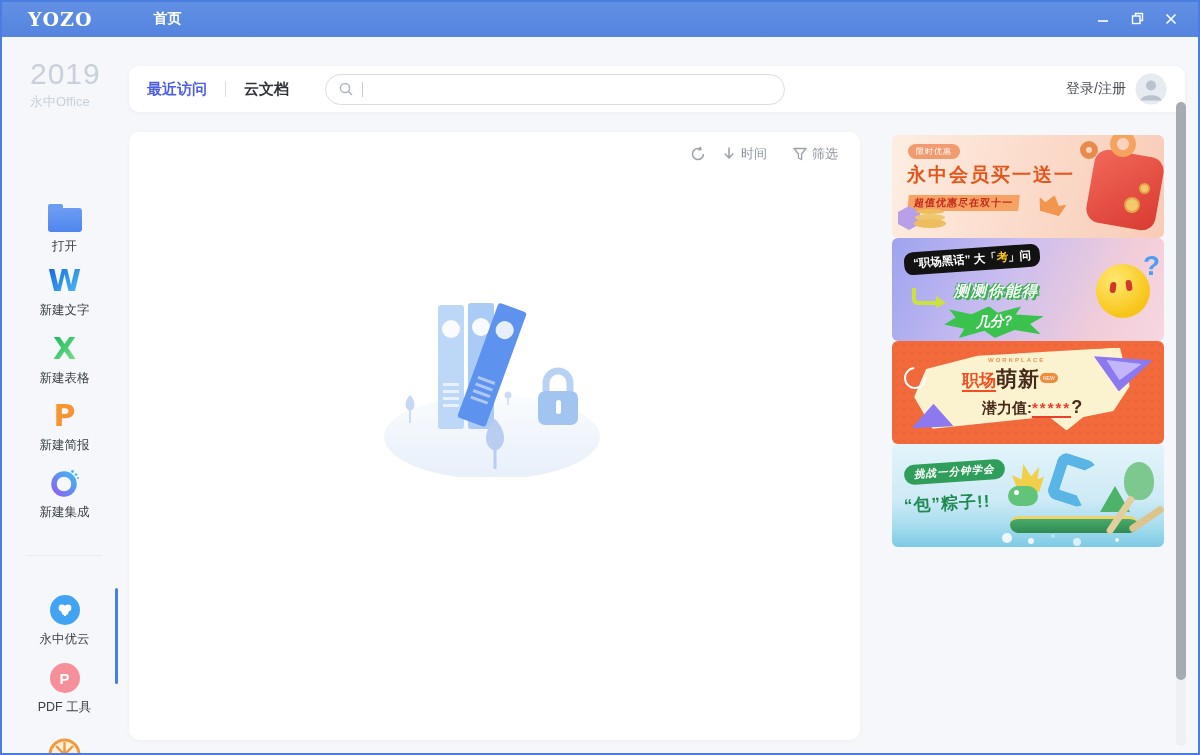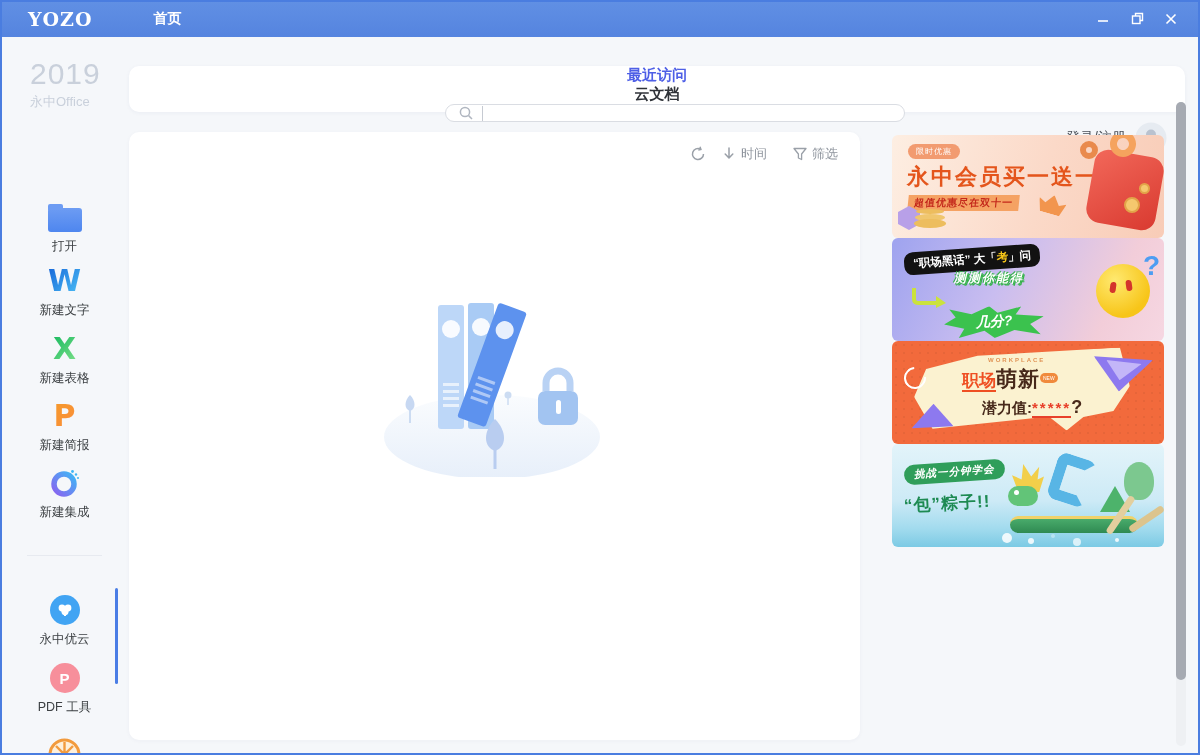--- a/index.html
+++ b/index.html
@@ -34,21 +34,21 @@
   .glyph-w{ background:linear-gradient(135deg,#1565d8,#4fc3f7); -webkit-background-clip:text; background-clip:text; color:transparent; }
   .glyph-x{ background:linear-gradient(135deg,#16b85e,#7ee08a); -webkit-background-clip:text; background-clip:text; color:transparent; }
   .glyph-p{ background:linear-gradient(135deg,#f59a2b,#fb8c3c); -webkit-background-clip:text; background-clip:text; color:transparent; }
   .circle-ic{ width:30px; height:30px; border-radius:50%; display:flex; align-items:center; justify-content:center; }
   .cloud-bg{ background:#41a4f3; }
   .pdf-bg{ background:#f78f9b; color:#fff; font-weight:800; font-size:15px; }
   .citrus{ position:absolute; bottom:-18px; left:46px; width:33px; height:33px; }
   
   .header-card{ position:absolute; left:127px; top:64px; width:1056px; height:46px; background:#fff;
                 border-radius:10px; box-shadow:0 1px 4px rgba(40,60,110,.05);
-                display:flex; align-items:center; padding:0 18px;flex-direction:column; }
+                display:flex; align-items:center; padding:0 18px; }
   .tab{ font-size:15px; cursor:pointer; }
   .tab.active{ color:#4e5fe6; font-weight:700; }
   .tab.idle{ color:#2f3238; font-weight:700; }
   .tab-sep{ width:1px; height:16px; background:#dcdfe5; margin:0 18px; }
   .searchbox{ margin-left:36px; width:460px; height:31px; border:1px solid #dadde3; border-radius:16px;
               display:flex; align-items:center; padding:0 12px; background:#fff; }
   .search-caret{ width:1px; height:15px; background:#c6cad2; margin-left:8px; }
   .searchbox input{ border:none; outline:none; flex:1; margin-left:4px; font-size:13px; color:#333; background:transparent; }
   .login{ margin-left:auto; display:flex; align-items:center; cursor:pointer; }
   .login-label{ font-size:14px; color:#4a4f57; margin-right:9px; }
@@ -63,21 +63,21 @@
   .empty-text{ position:absolute; top:343px; width:100%; text-align:center; font-size:14px; color:#b6c2d2; }
   
   .right-panel{ position:absolute; left:890px; top:133px; width:272px; bottom:0; overflow:hidden; }
   .rp-title{ font-size:15px; font-weight:700; color:#2b2f36; margin:7px 0 26px; }
   .banner{ position:relative; width:272px; height:103px; border-radius:6px; overflow:hidden; cursor:pointer; }
   .caption{ margin:9px 0 12px; font-size:13px; line-height:1.55; color:#5c6066; }
   
   .b1{ background:linear-gradient(105deg,#fdeee2,#fbd9c8 55%,#f8ccb7); }
   .b1-badge{ position:absolute; top:9px; left:16px; background:#f29b70; color:#fff; font-size:8px;
              padding:2px 8px; border-radius:8px; letter-spacing:1px; }
-  .b1-title{ position:absolute; top:27px; left:15px; font-size:22px; font-weight:900; letter-spacing:2px; color:#e4551c; }
+  .b1-title{ position:absolute; top:27px; left:15px; font-size:19px; font-weight:900; letter-spacing:2px; color:#e4551c; }
   .b1-sub{ position:absolute; top:60px; left:16px; background:#f5a263; color:#c4291c; font-size:10px;
            font-weight:700; padding:1px 6px; transform:skewX(-6deg); letter-spacing:1px; }
   .b1-bag{ position:absolute; right:4px; top:18px; width:70px; height:74px; border-radius:14px;
            background:linear-gradient(140deg,#f2685a,#d93a30); transform:rotate(10deg); }
   .b1-strap1{ position:absolute; right:28px; top:-4px; width:26px; height:26px; border:7px solid #f5a35e;
               border-radius:50%; transform:rotate(20deg); }
   .b1-strap2{ position:absolute; right:66px; top:6px; width:18px; height:18px; border:6px solid #e98a4d; border-radius:50%; }
   .b1-coin1{ position:absolute; right:24px; top:62px; width:16px; height:16px; border-radius:50%;
              background:#f5c86e; border:2px solid #e2a449; }
   .b1-coin2{ position:absolute; right:14px; top:48px; width:11px; height:11px; border-radius:50%;
@@ -87,21 +87,21 @@
   .b1-hexcoin{ position:absolute; left:6px; bottom:8px; width:22px; height:24px; background:#b8a0e8;
              clip-path:polygon(50% 0,100% 25%,100% 75%,50% 100%,0 75%,0 25%); }
   .b1-gold{ position:absolute; left:22px; bottom:10px; width:32px; height:9px; border-radius:50%;
             background:#edbd5e; box-shadow:0 -6px 0 -1px #f0c66e, 0 -12px 0 -2px #edbd5e; }
   
   .b2{ background:linear-gradient(115deg,#9ea3ef 0%,#c9bdf0 40%,#f2cdd9 78%,#f6d7e2 100%); }
   .b2-label{ position:absolute; top:10px; left:12px; background:#121212; color:#fff; font-size:11.5px;
              font-weight:700; padding:4px 9px; border-radius:9px; transform:rotate(-4deg); white-space:nowrap; }
   .b2-k{ color:#f5c518; font-weight:900; }
   .b2-arrow{ position:absolute; left:18px; top:48px; }
-  .b2-line2{ position:absolute; left:62px; top:32px; font-size:12px; font-weight:900; font-style:italic;
+  .b2-line2{ position:absolute; left:62px; top:44px; font-size:15px; font-weight:900; font-style:italic;
              color:#fff; letter-spacing:2px; text-shadow:1px 1px 0 #35b34a,2px 2px 0 #35b34a,-1px -1px 0 #35b34a; }
   .b2-burst{ position:absolute; left:52px; top:68px; width:100px; height:32px; background:#3bc24e;
              transform:rotate(-3deg); display:flex; align-items:center; justify-content:center;
              clip-path:polygon(0 50%,12% 30%,6% 4%,28% 22%,46% 0,54% 22%,78% 6%,72% 30%,100% 40%,86% 62%,96% 96%,70% 78%,50% 100%,40% 76%,14% 94%,20% 66%); }
   .b2-burst span{ color:#fff; font-weight:900; font-style:italic; font-size:14px; }
   .b2-head{ position:absolute; right:14px; top:26px; width:54px; height:54px; border-radius:50%;
             background:radial-gradient(circle at 35% 30%,#ffe970,#f7c519 70%); }
   .b2-eye{ position:absolute; width:6px; height:11px; border-radius:3px; background:#d4352c; }
   .b2-e1{ left:14px; top:18px; transform:rotate(8deg); }
   .b2-e2{ left:30px; top:16px; transform:rotate(-8deg); }

